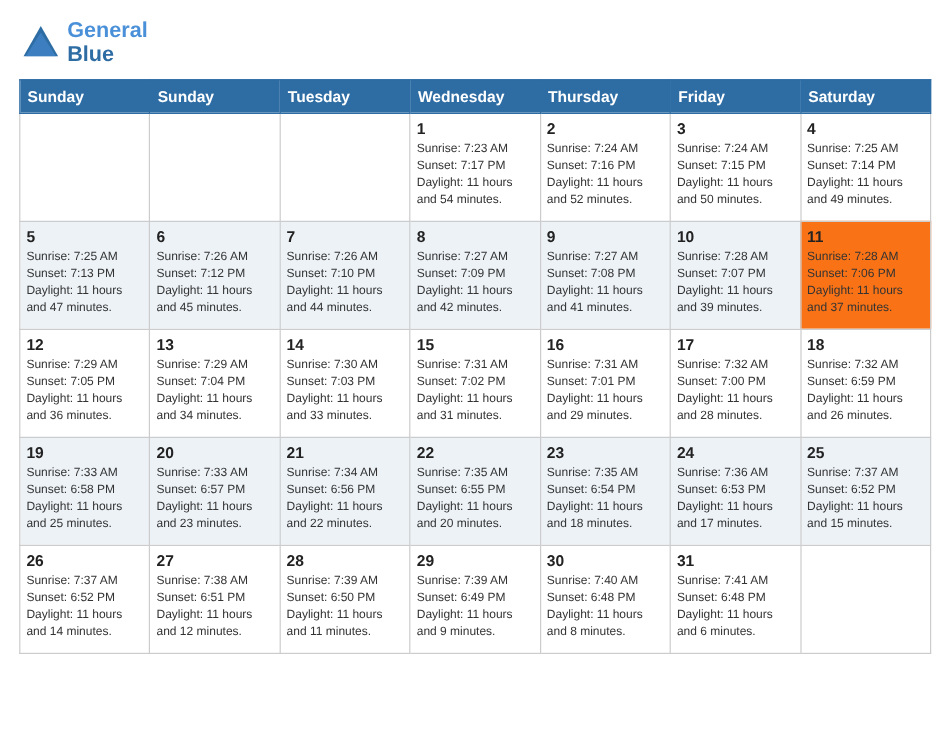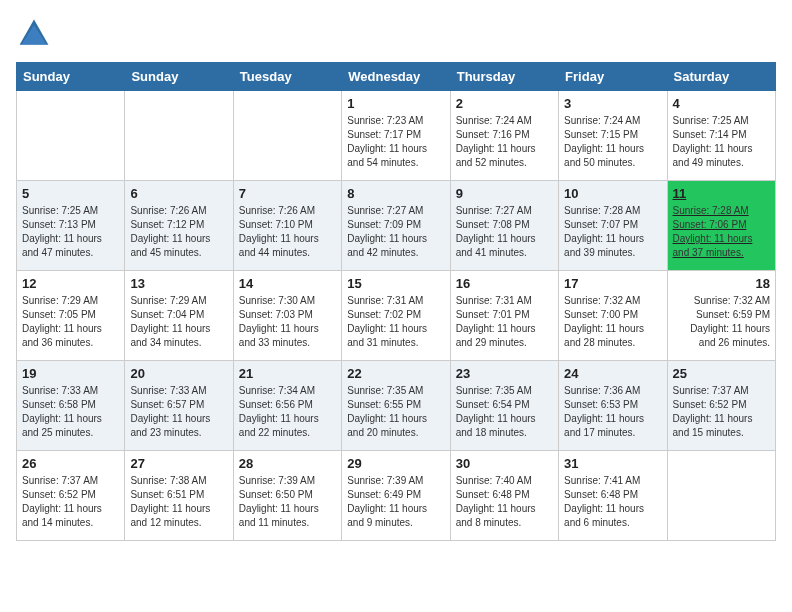--- a/index.html
+++ b/index.html
@@ -91,20 +91,23 @@
   </style>
 </head>
 <body>
 
 <div class="header">
   <div class="logo">
     <svg class="logo-icon" viewBox="0 0 40 40">
       <polygon points="20,4 36,32 4,32" fill="#2e6da4"></polygon>
       <polygon points="20,10 34,32 6,32" fill="#4a90d9" opacity="0.5"></polygon>
     </svg>
+    <div class="logo-text">
+      <span>General</span><br><span style="color:#2e6da4">Blue</span>
+    </div>
   </div>
   <div class="title-block">
     <div class="month-title"></div>
     <div class="location"></div>
   </div>
 </div>
 
 <table>
   <thead>
     <tr>
@@ -187,21 +190,21 @@
 Daylight: 11 hours
 and 41 minutes.</div>
         </td>
         <td style="background-color: rgb(237, 242, 247);">
           <div class="day-num">10</div>
           <div class="day-info" style="white-space: pre-line;">Sunrise: 7:28 AM
 Sunset: 7:07 PM
 Daylight: 11 hours
 and 39 minutes.</div>
         </td>
-        <td style="background-color: #22c55e; text-decoration: underline;">
+        <td style="background-color: #f97316;">
           <div class="day-num">11</div>
           <div class="day-info" style="white-space: pre-line;">Sunrise: 7:28 AM
 Sunset: 7:06 PM
 Daylight: 11 hours
 and 37 minutes.</div>
         </td>
       </tr>
       <tr>
         <td style="background-color: rgb(255, 255, 255);">
           <div class="day-num">12</div>
@@ -238,21 +241,21 @@
 Daylight: 11 hours
 and 29 minutes.</div>
         </td>
         <td style="background-color: rgb(255, 255, 255); margin-left: 35px;">
           <div class="day-num">17</div>
           <div class="day-info" style="white-space: pre-line;">Sunrise: 7:32 AM
 Sunset: 7:00 PM
 Daylight: 11 hours
 and 28 minutes.</div>
         </td>
-        <td style="background-color: rgb(255, 255, 255); text-align: right;">
+        <td style="background-color: rgb(255, 255, 255);">
           <div class="day-num">18</div>
           <div class="day-info" style="white-space: pre-line;">Sunrise: 7:32 AM
 Sunset: 6:59 PM
 Daylight: 11 hours
 and 26 minutes.</div>
         </td>
       </tr>
       <tr>
         <td style="background-color: rgb(237, 242, 247);">
           <div class="day-num">19</div>

